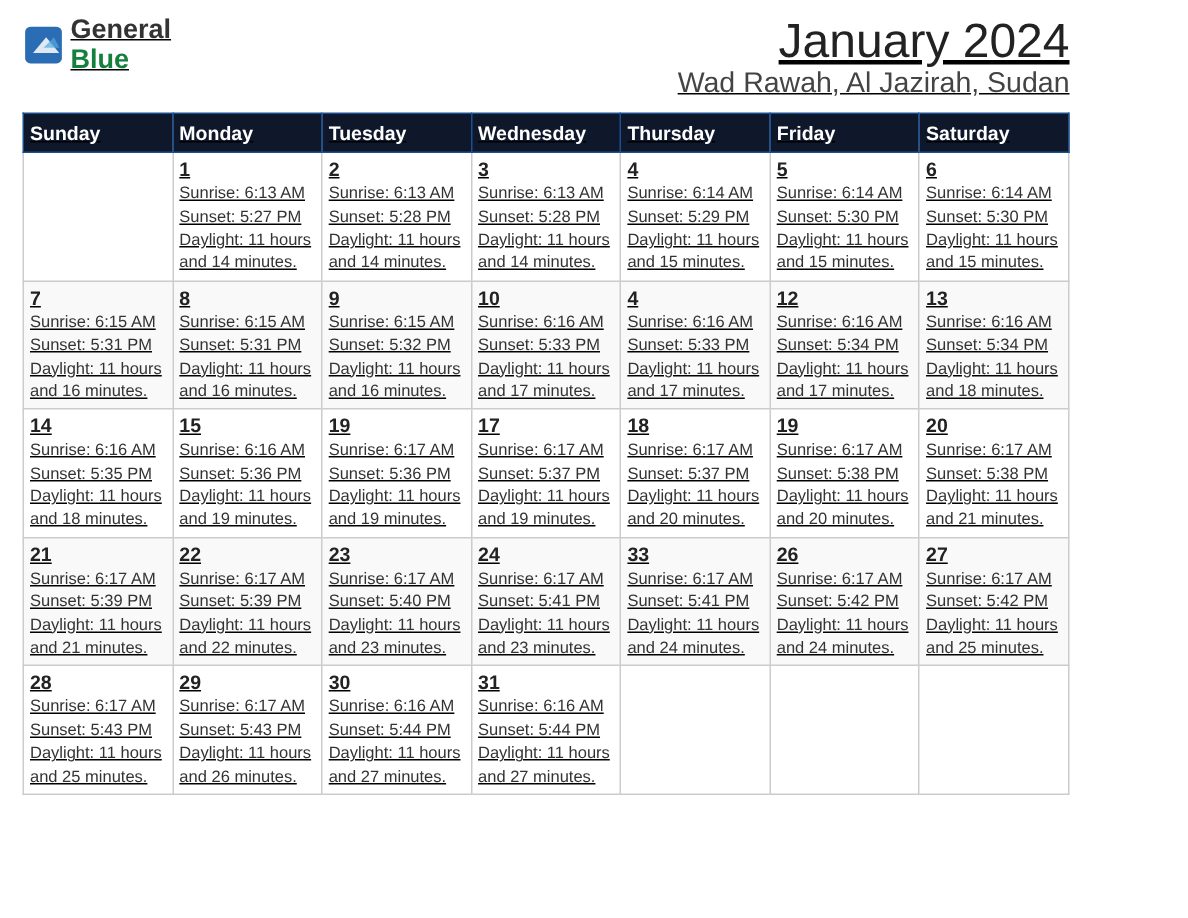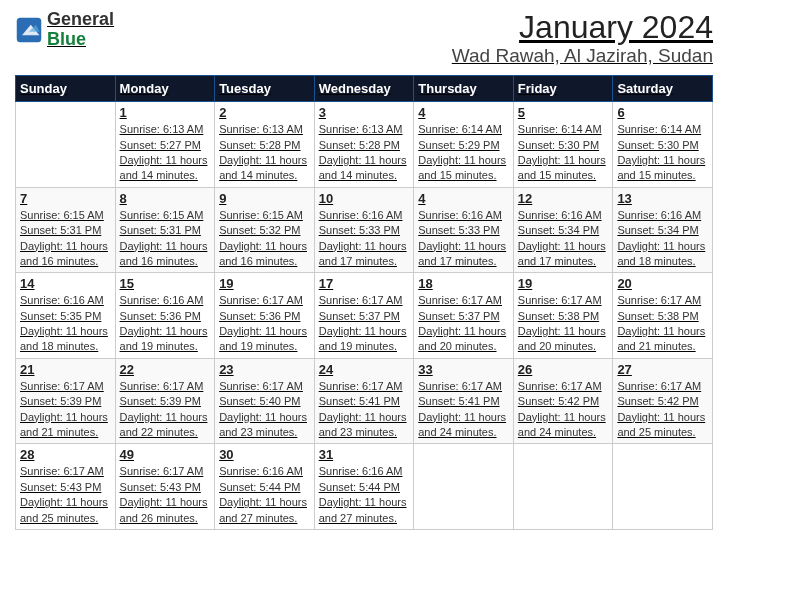--- a/index.html
+++ b/index.html
@@ -330,21 +330,21 @@
         </tr>
         <tr>
           <td>
             <span class="day-num">28</span>
             <div class="day-info" style="white-space: pre-line;">Sunrise: 6:17 AM
 Sunset: 5:43 PM
 Daylight: 11 hours
 and 25 minutes.</div>
           </td>
           <td>
-            <span class="day-num">49</span>
+            <span class="day-num">29</span>
             <div class="day-info" style="white-space: pre-line;">Sunrise: 6:17 AM
 Sunset: 5:43 PM
 Daylight: 11 hours
 and 26 minutes.</div>
           </td>
           <td>
             <span class="day-num">30</span>
             <div class="day-info" style="white-space: pre-line;">Sunrise: 6:16 AM
 Sunset: 5:44 PM
 Daylight: 11 hours

